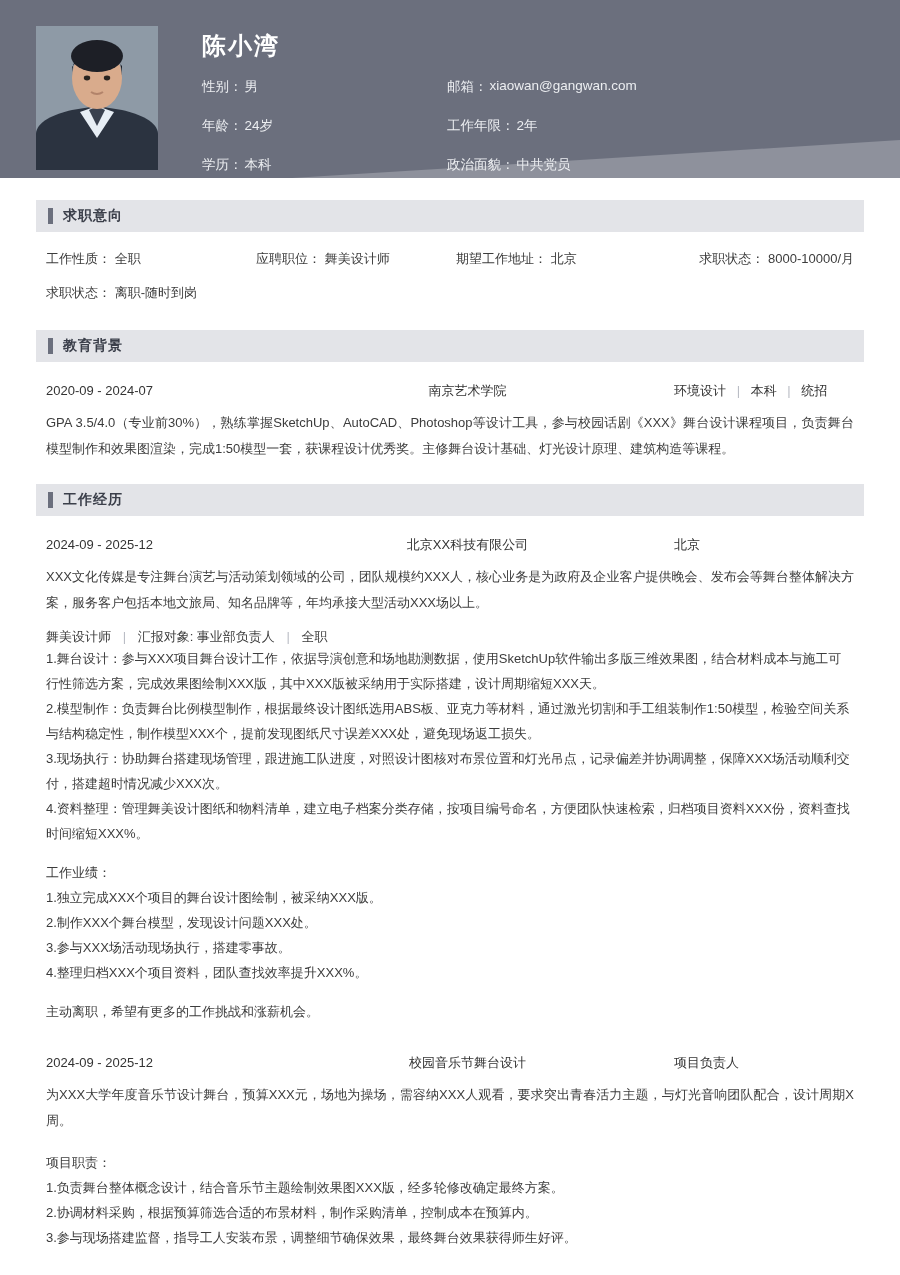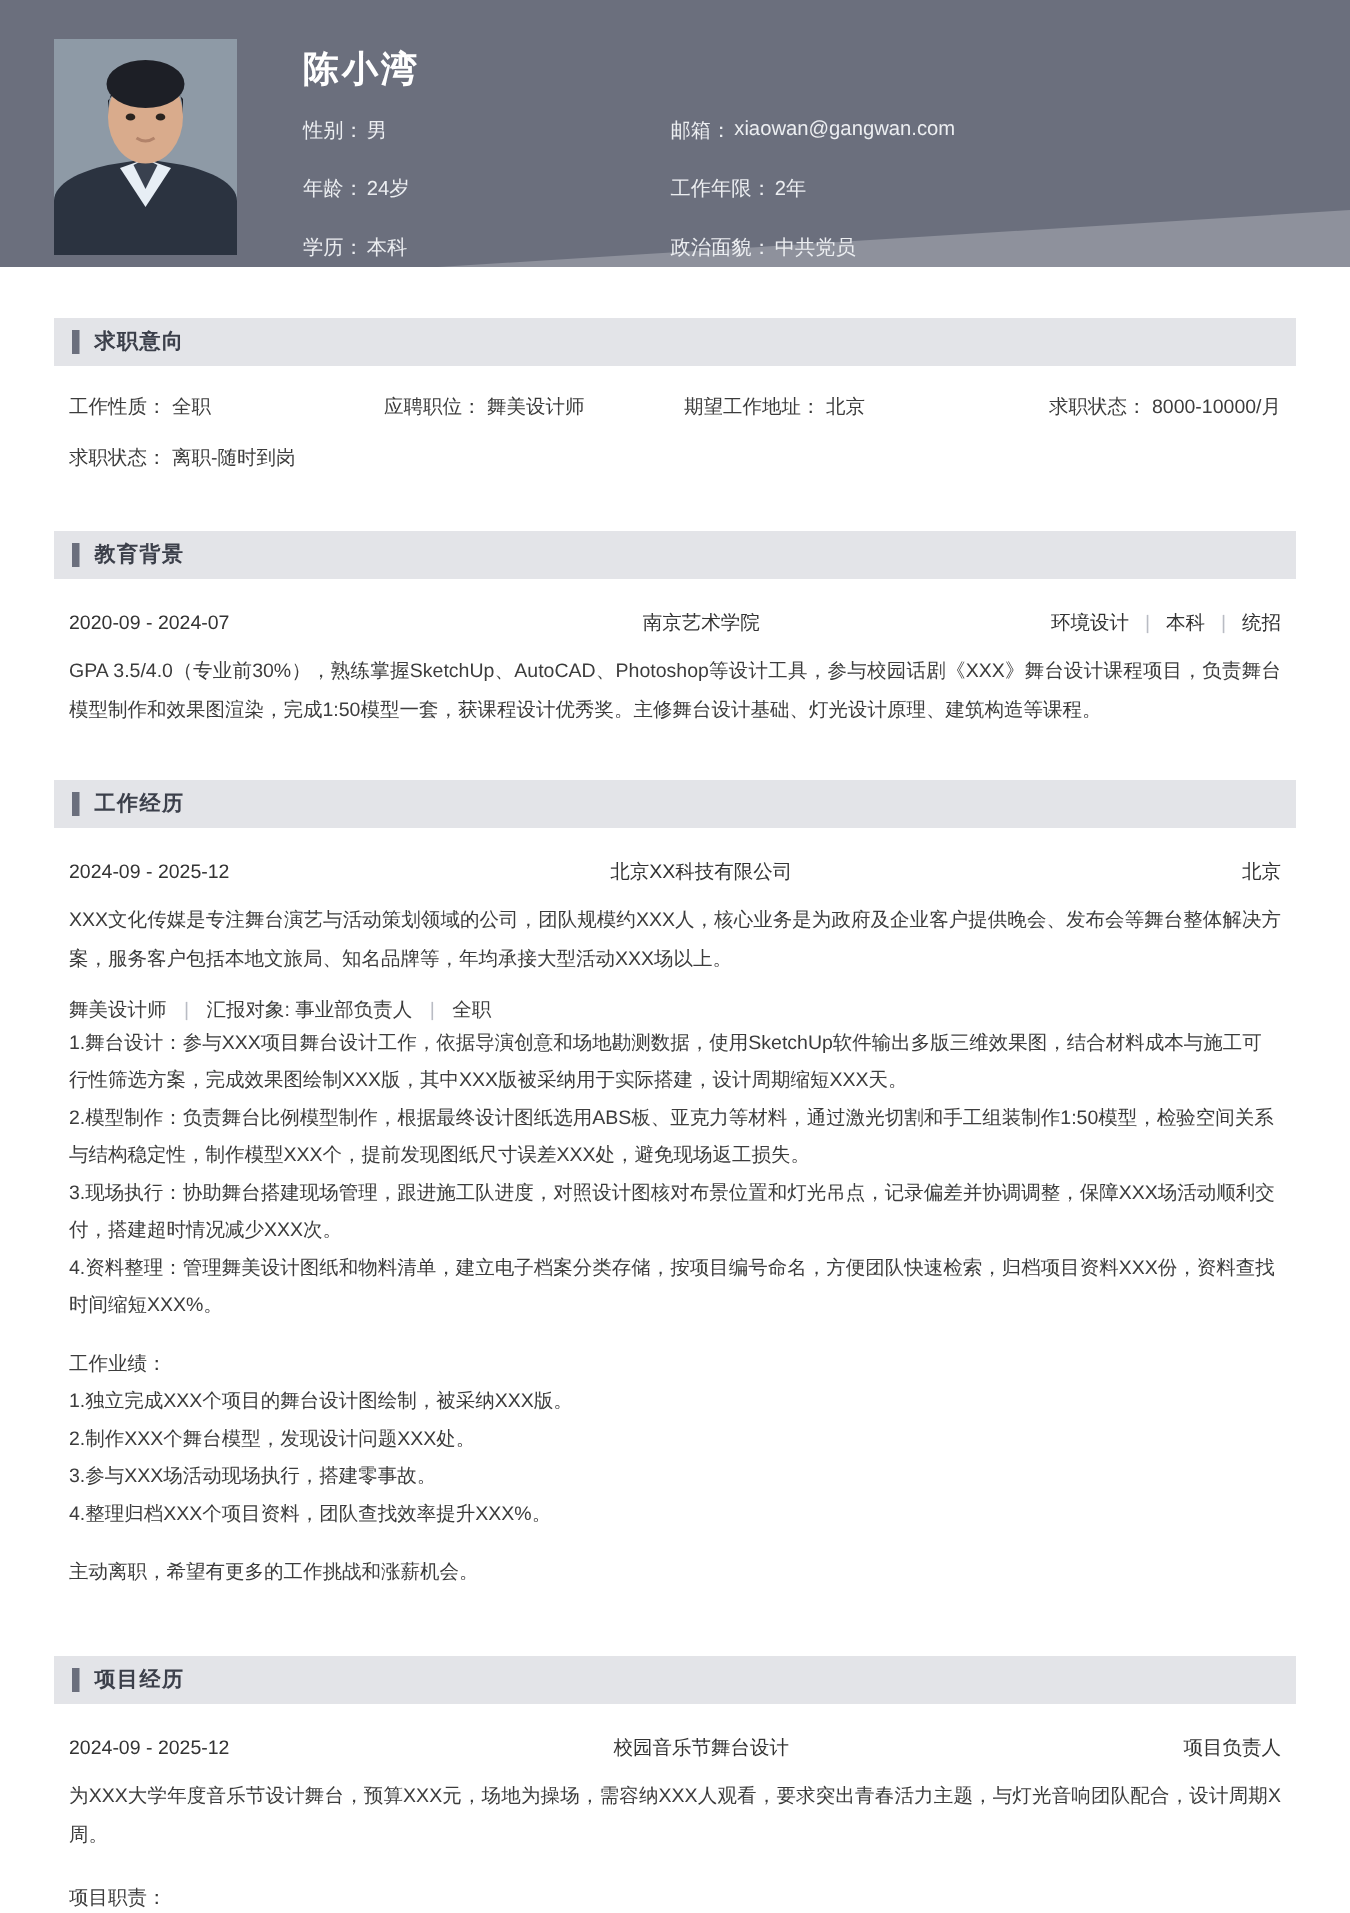--- a/index.html
+++ b/index.html
@@ -80,21 +80,21 @@
 
   
   .content {
     padding: 0 36px 0 36px;
   }
   .section-bar {
     background: #e3e4e8;
     height: 32px;
     display: flex;
     align-items: center;
-    margin-top: 34px;
+    margin-top: 22px;
     position: relative;
   }
   .section-bar .accent {
     width: 5px;
     height: 16px;
     background: #6b6f7d;
     margin-left: 12px;
     margin-right: 10px;
   }
   .section-title {
@@ -123,21 +123,21 @@
 
   .entry-head {
     display: flex;
     align-items: baseline;
     font-size: 13px;
     color: #333333;
     padding-top: 20px;
   }
   .entry-head .left { width: 215px; flex: 0 0 auto; }
   .entry-head .mid { flex: 1 1 auto; text-align: center; font-weight: normal; }
-  .entry-head .right { flex: 0 0 auto; text-align: right; min-width: 180px; }
+  .entry-head .right { flex: 0 0 auto; text-align: left; min-width: 180px; }
   .entry-head .right .sep { color: #b9bcc4; margin: 0 7px; }
 
   .para {
     font-size: 13px;
     line-height: 26px;
     color: #3c3c3c;
     margin-top: 10px;
     text-align: justify;
   }
   .subline {
@@ -297,24 +297,20 @@
       <div class="list" style="margin-top:0">工作业绩：</div>
       <div class="list" style="margin-top:0">1.独立完成XXX个项目的舞台设计图绘制，被采纳XXX版。
 2.制作XXX个舞台模型，发现设计问题XXX处。
 3.参与XXX场活动现场执行，搭建零事故。
 4.整理归档XXX个项目资料，团队查找效率提升XXX%。</div>
       <div class="gap"></div>
       <div class="list" style="margin-top:0">主动离职，希望有更多的工作挑战和涨薪机会。</div>
       <div style="height:10px"></div>
     </div>
 
-    <div class="section-bar">
-      <div class="accent"></div>
-      <div class="section-title">项目经历</div>
-    </div>
     <div class="block">
       <div class="entry-head">
         <div class="left">2024-09 - 2025-12</div>
         <div class="mid">校园音乐节舞台设计</div>
         <div class="right">项目负责人</div>
       </div>
       <div class="para">为XXX大学年度音乐节设计舞台，预算XXX元，场地为操场，需容纳XXX人观看，要求突出青春活力主题，与灯光音响团队配合，设计周期X周。</div>
       <div class="list">项目职责：</div>
       <div class="list" style="margin-top:0">1.负责舞台整体概念设计，结合音乐节主题绘制效果图XXX版，经多轮修改确定最终方案。
 2.协调材料采购，根据预算筛选合适的布景材料，制作采购清单，控制成本在预算内。

